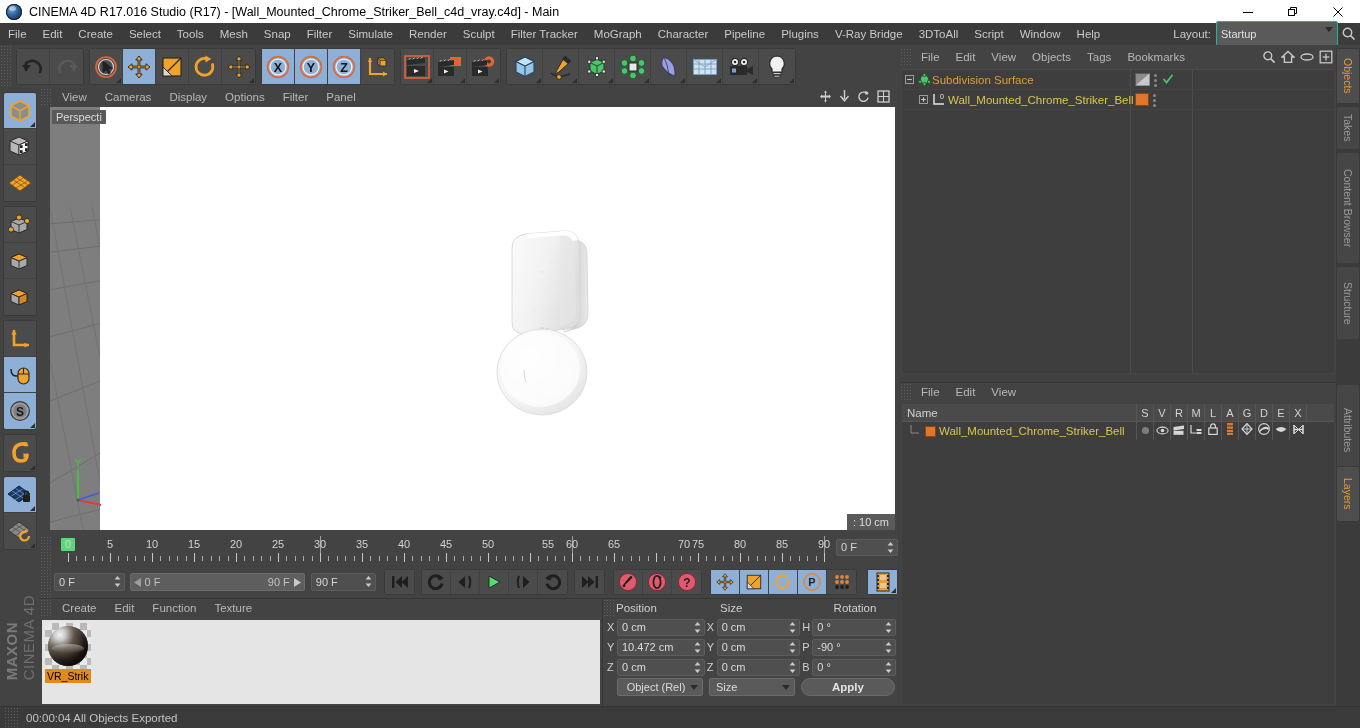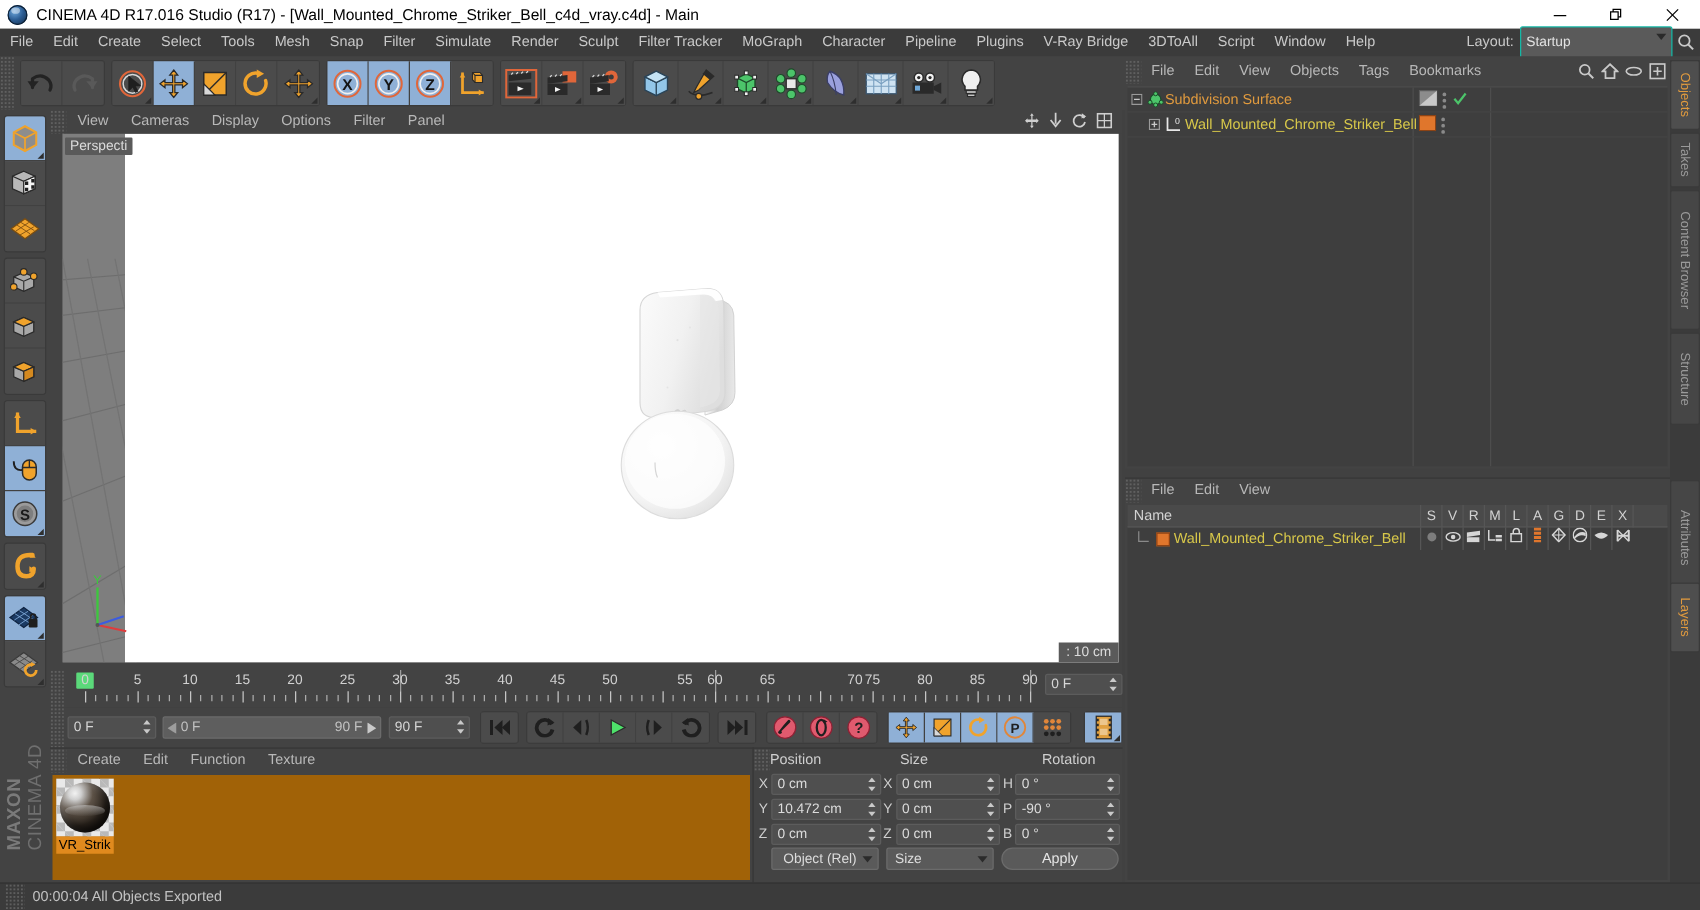--- a/index.html
+++ b/index.html
@@ -227,21 +227,21 @@
     position:absolute; left:40px; top:598px; width:562px; height:108px;
     background:#434343; border-top:1px solid #373737;
   }
   .mm-menu { display:flex; align-items:center; height:19px; }
   .mm-grip {
     width:13px; height:19px; flex:none;
     background-image: radial-gradient(#6a6a6a 32%, transparent 33%);
     background-size:3px 3px; opacity:.75;
   }
   .mm-item { padding:0 9px; color:#b8b8b8; font-size:11.5px; line-height:19px; }
-  .mm-body { position:absolute; left:2px; top:21px; right:2px; bottom:2px; background:#a16207; }
+  .mm-body { position:absolute; left:2px; top:21px; right:2px; bottom:2px; background:#e5e5e5; }
   .mat-chip { position:absolute; left:3px; top:3px; width:46px; height:62px; }
   .mat-thumb {
     width:46px; height:46px; position:relative; overflow:hidden;
     background-image:
       linear-gradient(45deg,#b9b9b9 25%, transparent 25%, transparent 75%, #b9b9b9 75%),
       linear-gradient(45deg,#b9b9b9 25%, #e9e9e9 25%, #e9e9e9 75%, #b9b9b9 75%);
     background-size:14px 14px; background-position:0 0, 7px 7px;
   }
   .mat-ball {
     position:absolute; left:3px; top:3px; width:40px; height:40px; border-radius:50%;
@@ -284,21 +284,21 @@
     color:#dcdcdc; font-size:11px; line-height:16px; padding:0 14px 0 6px;
     position:relative; text-align:center;
   }
   .co-drop .arrow {
     position:absolute; right:4px; top:6px;
     border-left:4px solid transparent; border-right:4px solid transparent;
     border-top:5px solid #2b2b2b;
   }
   .co-apply {
     height:18px; background:#5a5a5a; border:1px solid #6b6b6b; border-radius:9px;
-    color:#e4e4e4; font-size:11.5px; line-height:16px; text-align:center;
+    color:#e4e4e4; font-size:11.5px; line-height:16px; text-align:center;font-weight:bold;
   }
 
   
   .objmgr {
     position:absolute; left:900px; top:48px; width:436px; height:327px;
     background:#434343;
   }
   .om-menu { display:flex; align-items:center; height:19px; position:relative; }
   .om-grip {
     width:13px; height:19px; flex:none;

